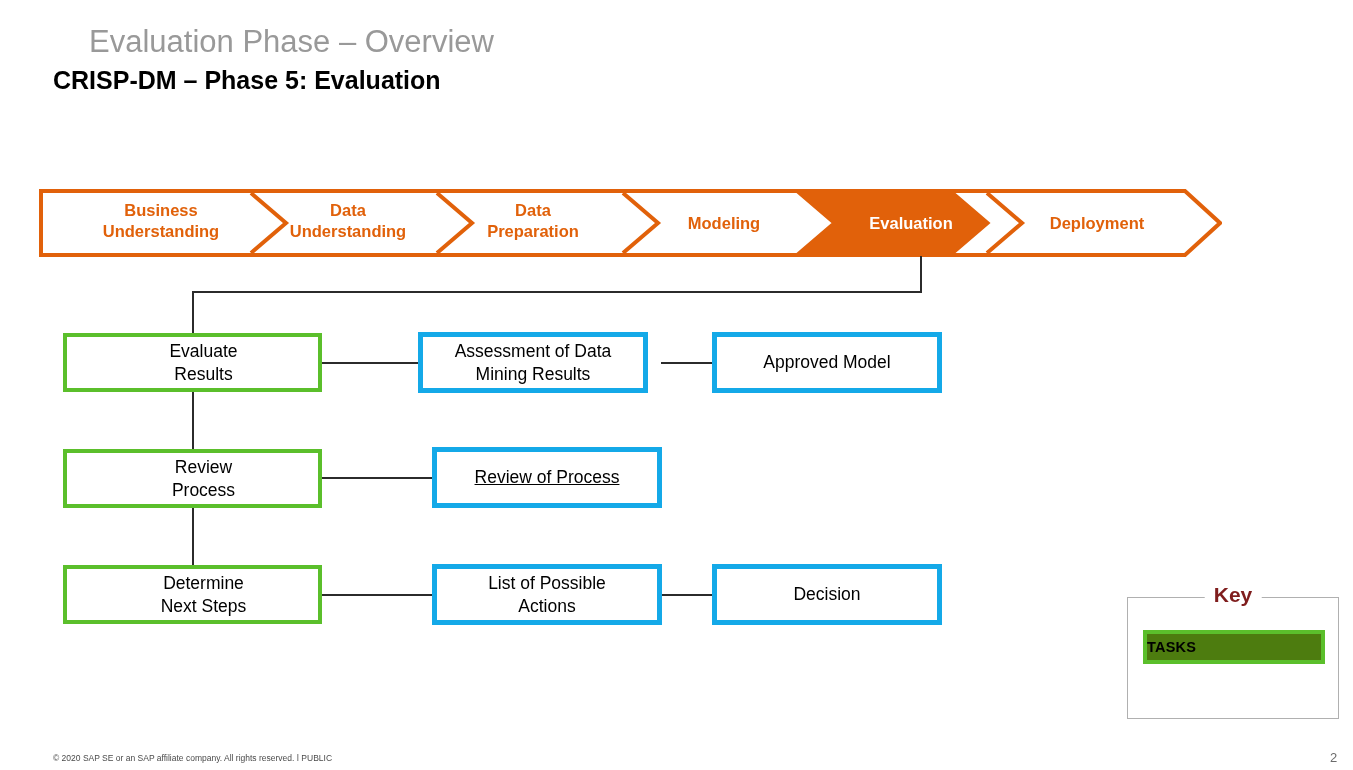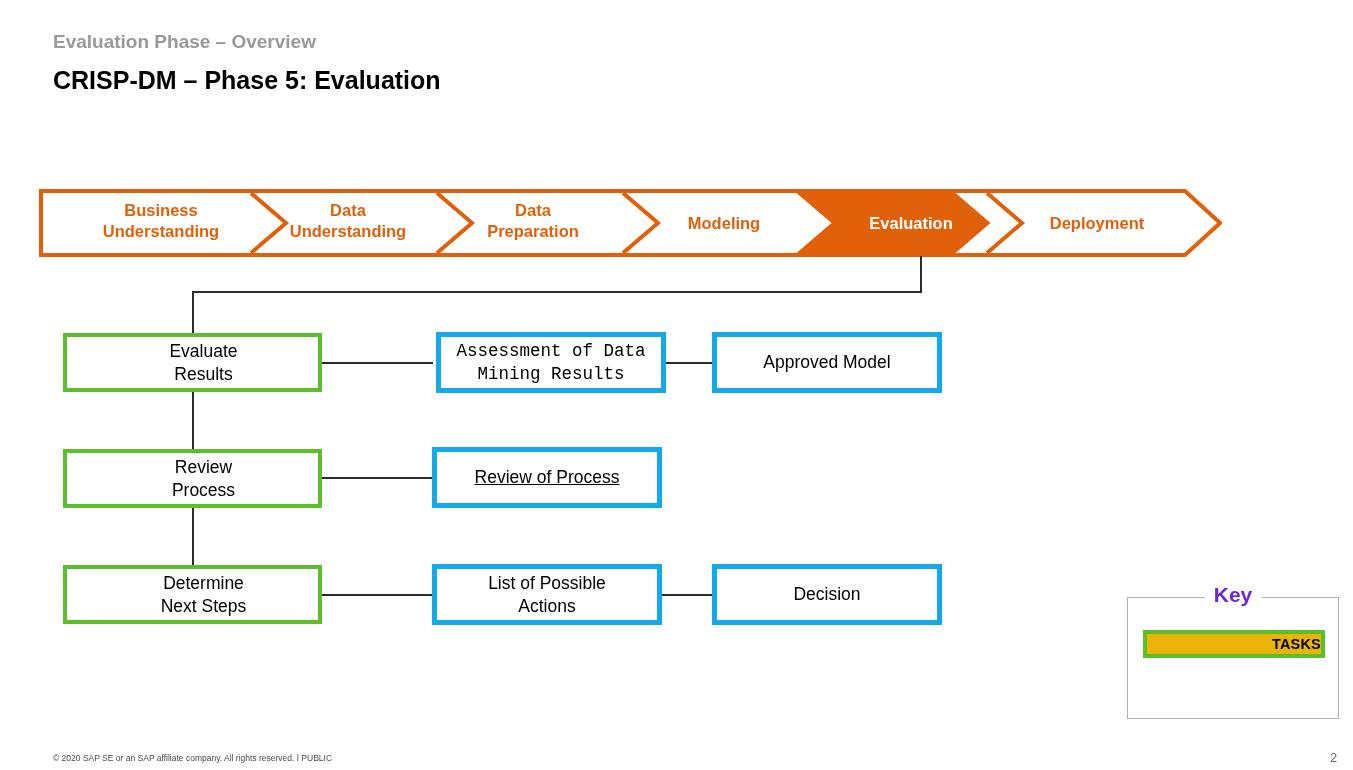--- a/index.html
+++ b/index.html
@@ -16,25 +16,26 @@
     color: #000000;
   }
 
   
   #slide-header {
     position: absolute;
     left: 53px;
     top: 27px;
   }
   #eyebrow-title {
-    font-size: 19px;
+    font-size: 31px;
     color: #999999;
     line-height: 30px;
     white-space: nowrap;
-    font-weight: 700;
+    font-weight: 400;
+    margin-left: 36px;
   }
   #page-title {
     font-size: 25px;
     font-weight: bold;
     color: #000000;
     line-height: 32px;
     white-space: nowrap;
     margin-top: 7px;
   }
 
@@ -120,33 +121,33 @@
   }
   #key-title {
     position: absolute;
     left: 50%;
     transform: translateX(-50%);
     top: -15px;
     background: #ffffff;
     padding: 0 9px;
     font-size: 21px;
     font-weight: bold;
-    color: #6d28d9;
+    color: #7f1d1d;
     white-space: nowrap;
   }
   .key-item {
     position: absolute;
     left: 15px;
     width: 182px;
-    height: 28px;
+    height: 34px;
     box-sizing: border-box;
-    background: #eab308;
+    background: #4d7c0f;
     display: flex;
     align-items: center;
-    justify-content: flex-end;
+    justify-content: flex-start;
     font-size: 14.5px;
     font-weight: bold;
     letter-spacing: 0.2px;
     color: #000000;
   }
   #key-item-tasks {
     top: 32px;
     border: 4px solid #5BBF2B;
   }
   #key-item-outputs {
@@ -235,21 +236,21 @@
   <div class="conn h" style="left:322px; top:477px; width:111px;"></div>
 
   <div class="conn h" style="left:322px; top:594px; width:111px;"></div>
   <div class="conn h" style="left:661px; top:594px; width:52px;"></div>
 </div>
 
 <div class="node-box task" style="left:63px; top:333px;">
   <span class="node-label">Evaluate
 Results</span>
 </div>
-<div class="node-box output" style="left:436px; top:332px;font-family:Liberation Mono, monospace;">
+<div class="node-box output" style="left:418px; top:332px;">
   <span class="node-label">Assessment of Data
 Mining Results</span>
 </div>
 <div class="node-box output" style="left:712px; top:332px;justify-content:center;">
   <span class="node-label">Approved Model</span>
 </div>
 
 <div class="node-box task" style="left:63px; top:449px;">
   <span class="node-label">Review
 Process</span>

